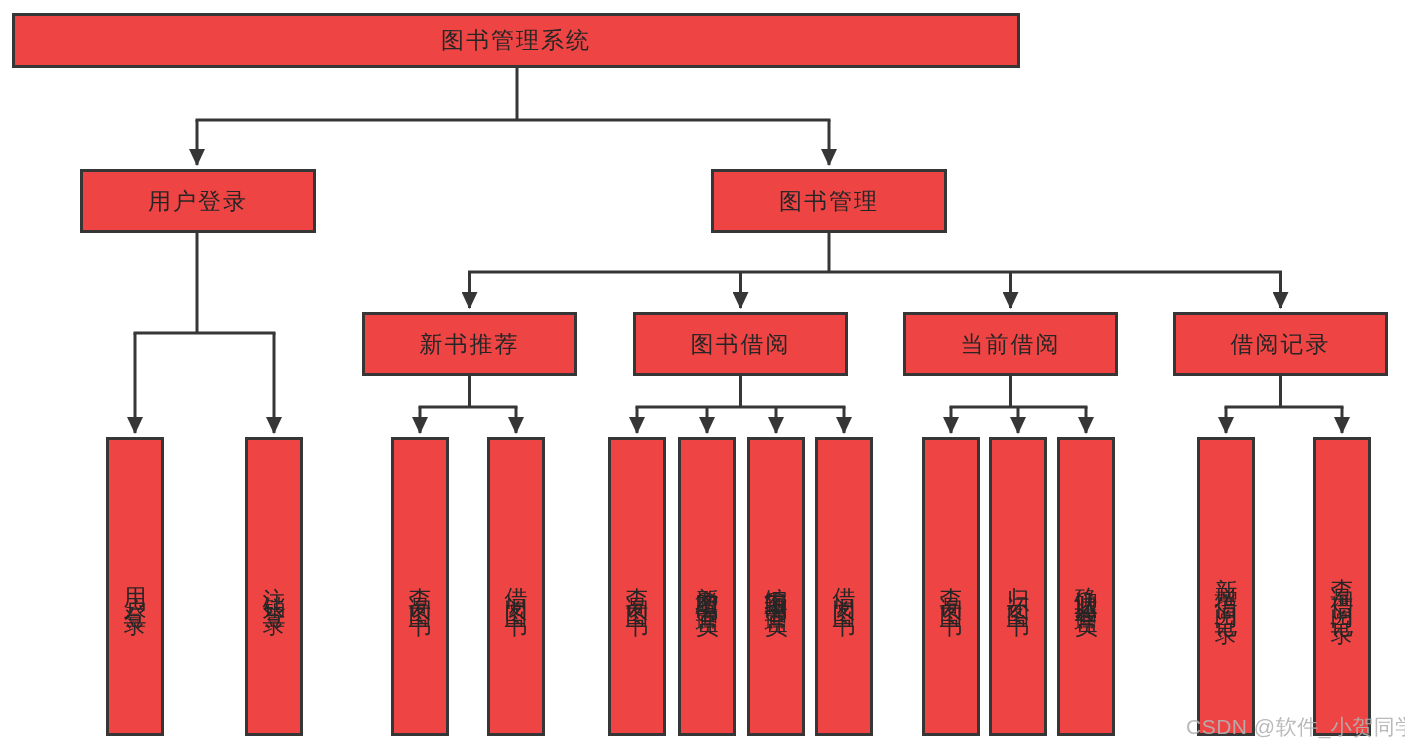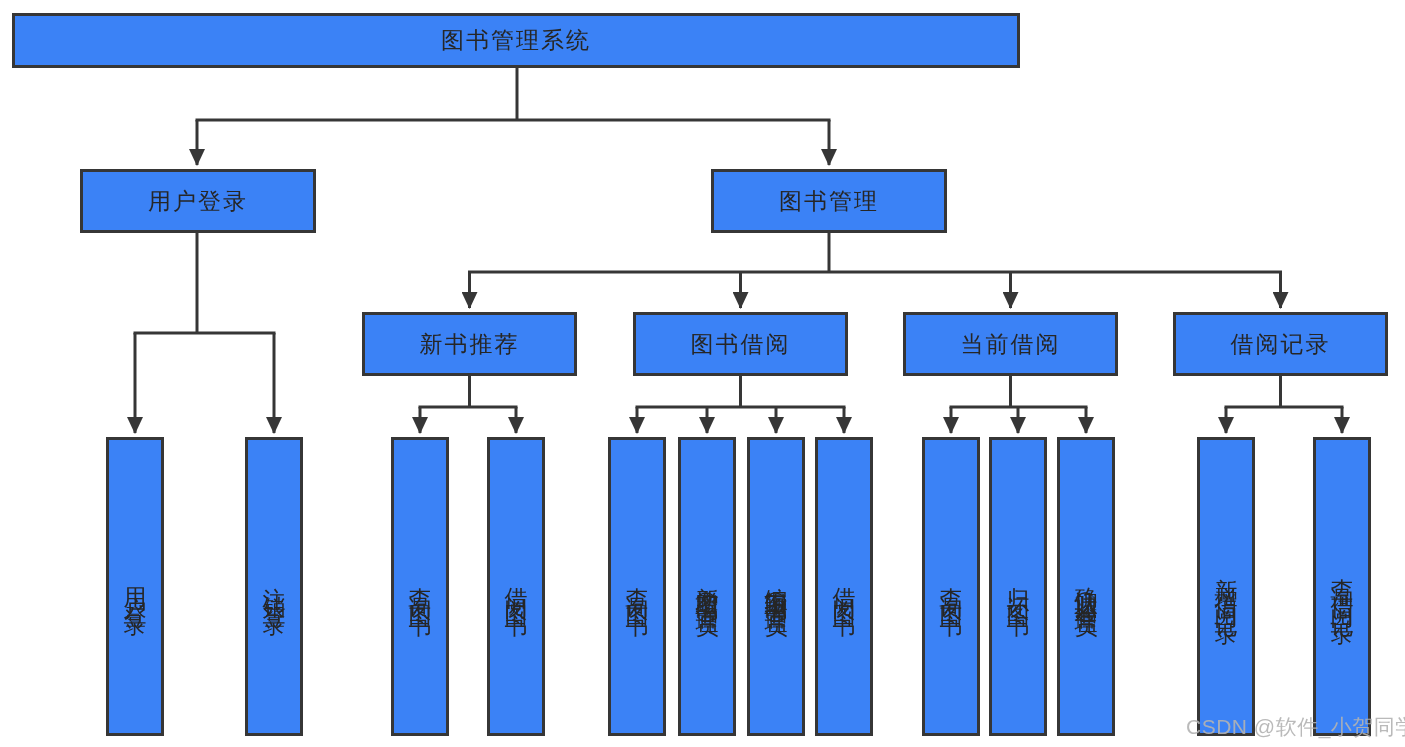--- a/index.html
+++ b/index.html
@@ -8,21 +8,21 @@
     width:1405px;height:747px;
     background:#ffffff;
     font-family:"Liberation Sans","DejaVu Sans",sans-serif;
     overflow:hidden;
   }
   #wires{position:absolute;left:0;top:0;width:1405px;height:747px;z-index:1;}
   .node{
     position:absolute;
     box-sizing:border-box;
     border:3px solid #363636;
-    background:#3b82f6;
+    background:#ef4444;
     display:flex;align-items:center;justify-content:center;
     z-index:2;
     color:#262626;
   }
   .node.h span{
     font-size:23px;
     letter-spacing:2px;
     color:#262626;
     white-space:nowrap;
   }

